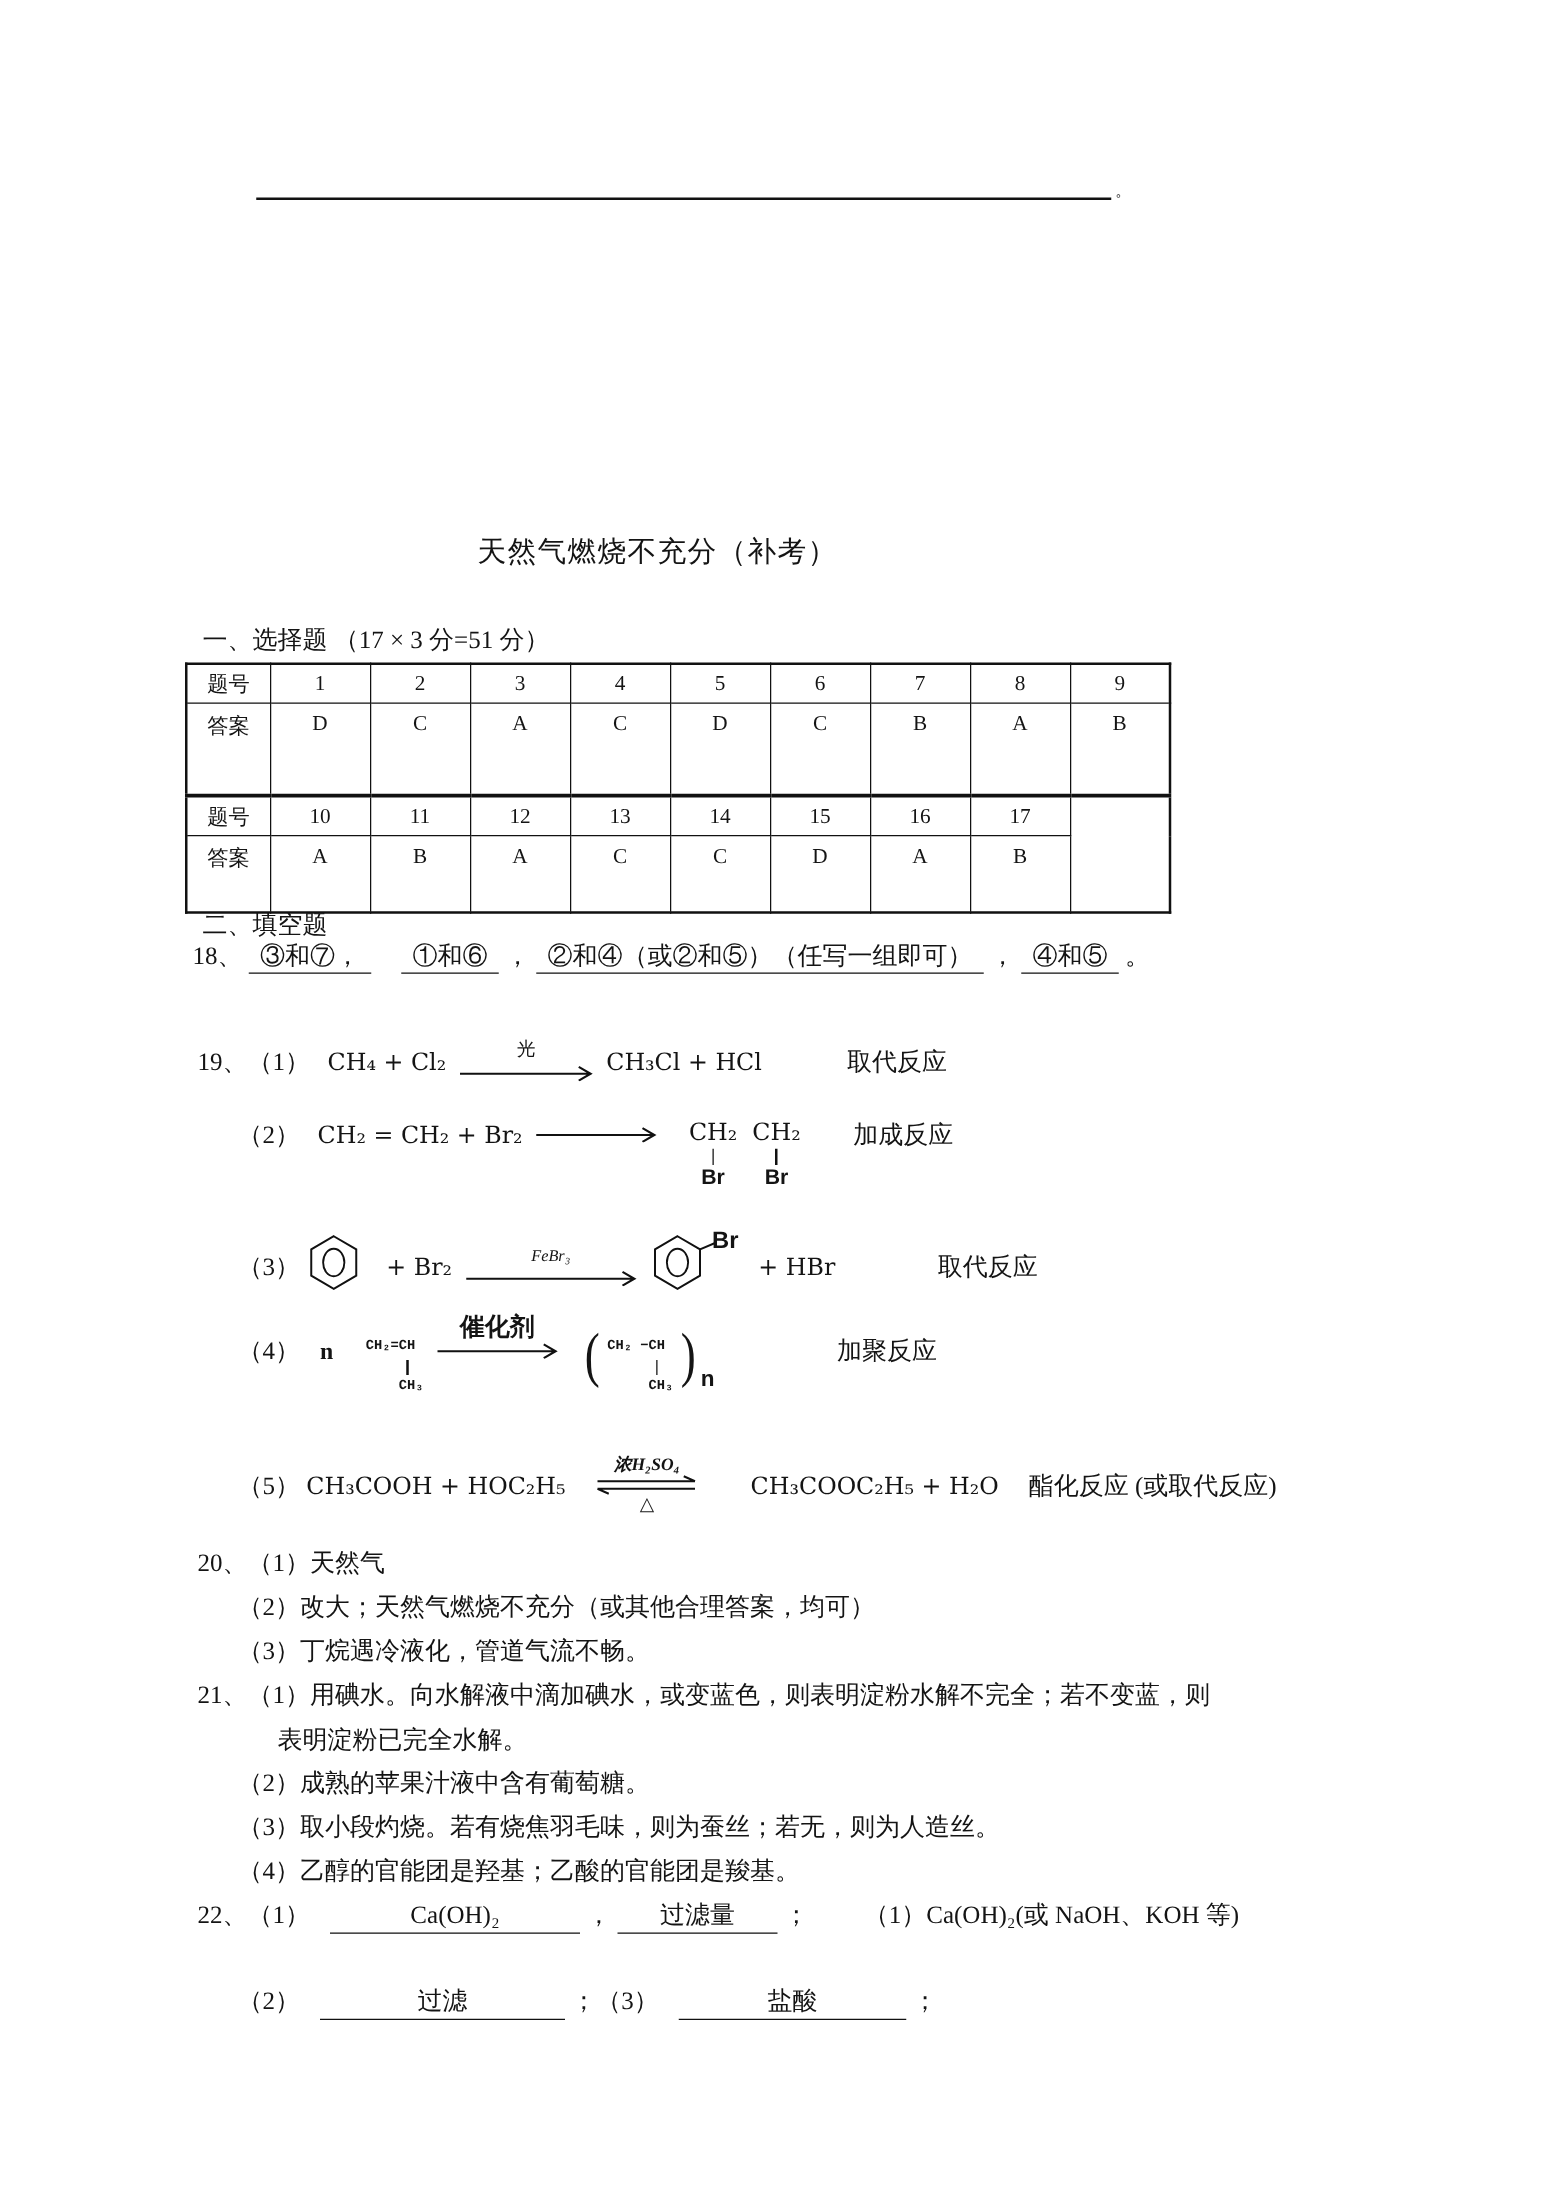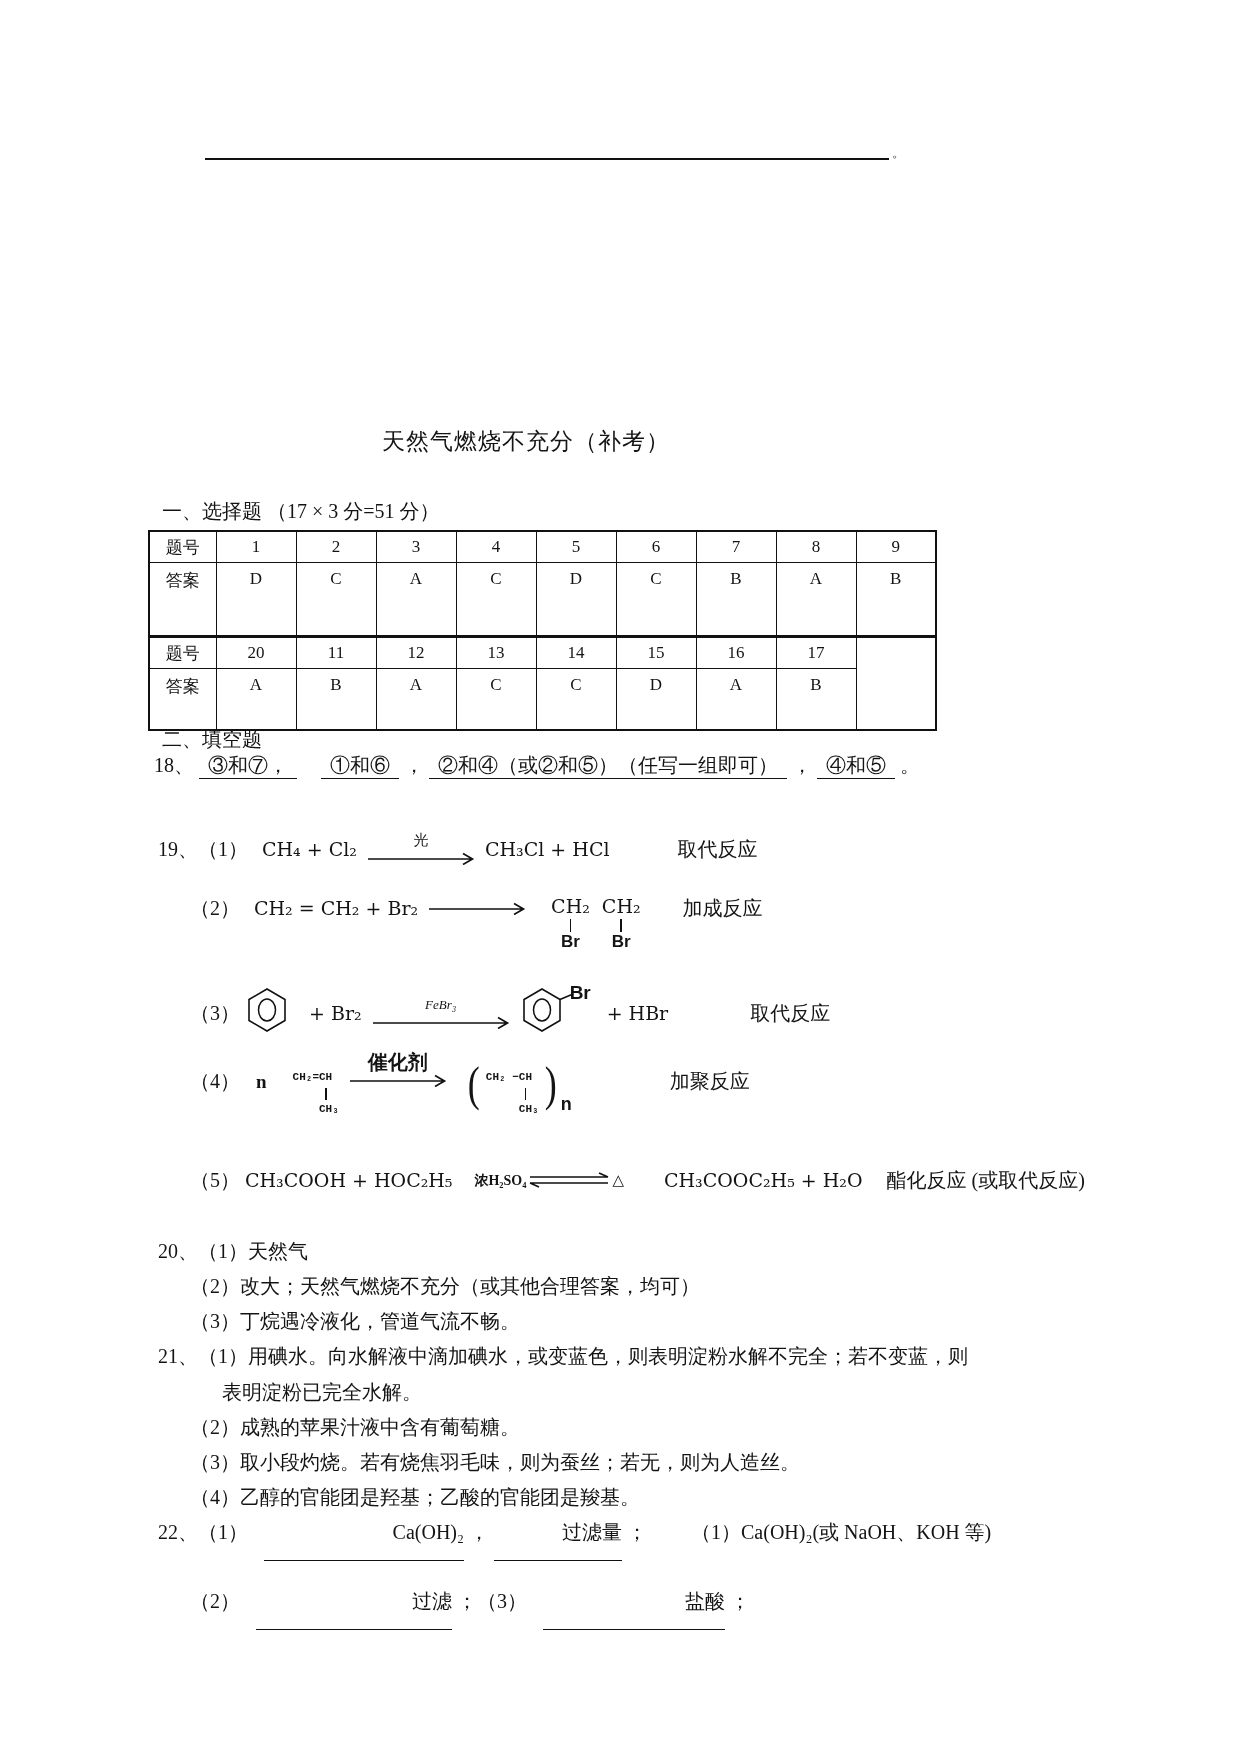--- a/index.html
+++ b/index.html
@@ -28,21 +28,21 @@
   table.ans td { border:1px solid #111; text-align:center; font-size:17px; padding:0; }
   table.ans { border:2px solid #111; }
   td.lab { font-size:18px; }
   tr.num-row td { height:30px; vertical-align:middle; }
   tr.ans-row td { height:66px; vertical-align:top; padding-top:6px; }
   tr.ans-row2 td { height:54px; vertical-align:top; padding-top:6px; }
   tr.num-row2 td { border-top:3px solid #111; }
 
   
   .u18 { border-bottom:1.6px solid #111; padding:0 9px 2px 9px; }
-  .u22 { display:inline-block; border-bottom:1.8px solid #111; text-align:right; padding-bottom:15px; }
+  .u22 { display:inline-block; border-bottom:1.8px solid #111; text-align:center; padding-bottom:1px; }
 
   
   .arrow { display:inline-flex; flex-direction:column; align-items:center;
            vertical-align:middle; position:relative; top:-3px; margin:0 4px; }
   .arrow .albl { font-size:15px; line-height:17px; }
   .arrow .albl.it { font-style:italic; font-size:13px; }
   .arrow .albl.bold { font-weight:bold; font-size:20px; }
   svg.arr { display:block; }
   svg.plainarr { vertical-align:middle; position:relative; top:-3px; margin:0 4px; }
 
@@ -65,22 +65,22 @@
   .struct4 { display:inline-grid; grid-template-columns:auto auto; vertical-align:top; margin-top:0px; }
   .struct4 .bondcell { height:13px; }
   .struct4 .vbond { height:12px; margin-left:6px; margin-top:1px; }
   .arrow.toparr { vertical-align:top; top:-14px; }
   .brk { font-size:36px; line-height:36px; display:inline-block; transform:scaleY(1.35);
          transform-origin:center 42%; vertical-align:top; position:relative; top:-3px; }
   .polyn { font-weight:bold; font-size:18px; position:relative; top:22px; margin-left:-1px;
            font-family:"Liberation Sans","DejaVu Sans",sans-serif; }
 
   
-  .equil { display:inline-flex; flex-direction:row; align-items:center;
-           vertical-align:middle; position:relative; top:-2px; margin:0 4px; }
+  .equil { display:inline-flex; flex-direction:column; align-items:center;
+           vertical-align:middle; position:relative; top:-2px; margin:0 4px;font-style:italic; }
   .equil .etop { font-weight:bold; font-size:14px; line-height:15px; }
   .equil .ebot { font-size:15px; line-height:16px; }
 </style>
 </head>
 <body>
 
 <div class="page">
 
   <div class="abs top-rule" style="left:205px; top:138px; width:700px;">
     <div class="rule"></div>
@@ -124,21 +124,21 @@
       <td>A</td>
       <td>C</td>
       <td>D</td>
       <td>C</td>
       <td>B</td>
       <td>A</td>
       <td>B</td>
     </tr>
     <tr class="num-row num-row2">
       <td class="lab">题号</td>
-      <td>20</td>
+      <td>10</td>
       <td>11</td>
       <td>12</td>
       <td>13</td>
       <td>14</td>
       <td>15</td>
       <td>16</td>
       <td>17</td>
       <td rowspan="2"></td>
     </tr>
     <tr class="ans-row2">

